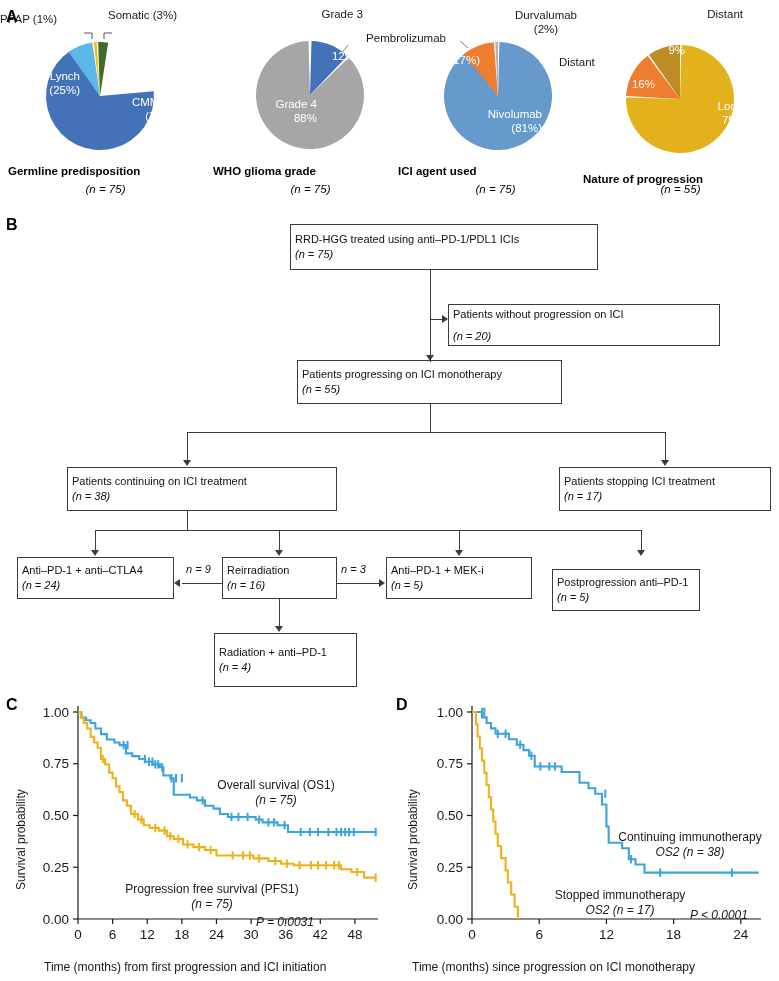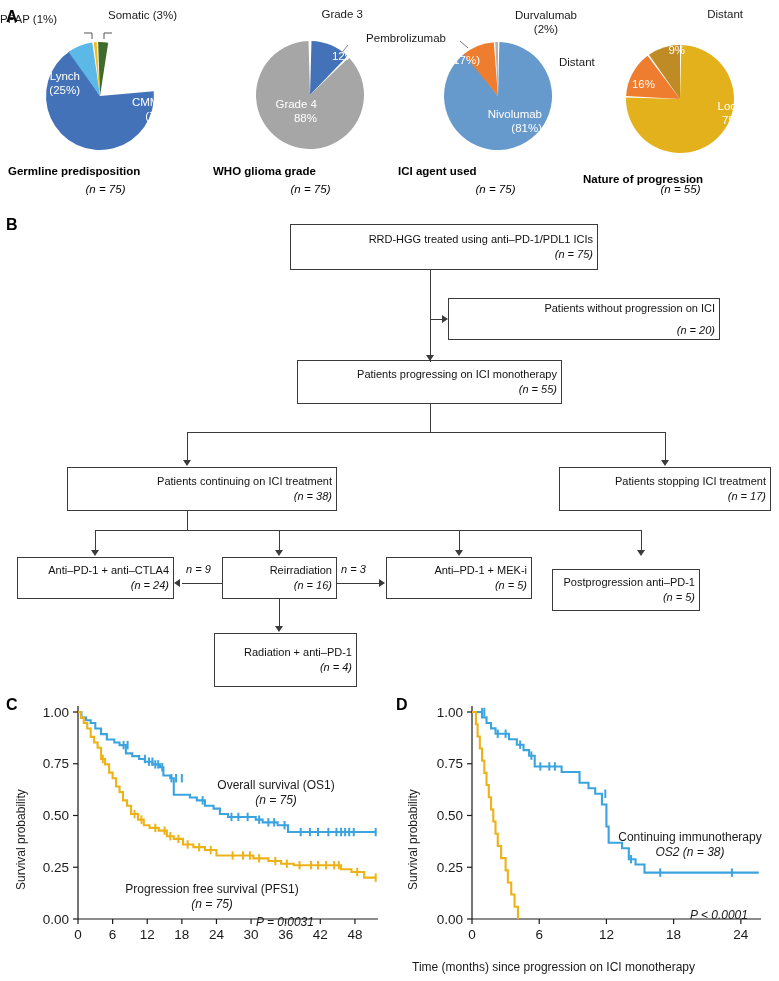--- a/index.html
+++ b/index.html
@@ -27,21 +27,21 @@
   .pie-label{
     position:absolute;font-size:11.5px;color:#1a1a1a;
     white-space:nowrap;line-height:1.2;text-align:right;
   }
   .pie-label.inner{color:#ffffff;}
   
   #panelB{position:absolute;left:0;top:212px;width:779px;height:478px;}
   .fbox{
     position:absolute;border:1.1px solid #3b3b3b;background:#fff;
     box-sizing:border-box;display:flex;flex-direction:column;
-    align-items:flex-end;justify-content:center;
+    align-items:flex-start;justify-content:center;
     font-size:11px;line-height:1.35;color:#111;text-align:center;
     padding:14px 4px;
   }
   .fbox span{display:block;white-space:nowrap;}
   .fline{position:absolute;background:#3b3b3b;}
   .fline.v{width:1.1px;}
   .fline.h{height:1.1px;}
   .arrow-d{
     position:absolute;width:0;height:0;
     border-left:4.2px solid transparent;border-right:4.2px solid transparent;
@@ -195,21 +195,21 @@
 </div>
 
 <div id="panelB">
   <span class="panel-letter" style="left:6px;top:4px;">B</span>
 
   <div class="fbox" style="left:290px;top:12px;width:308px;height:46px;">
     <span>RRD-HGG treated using anti–PD-1/PDL1 ICIs</span>
     <span class="ital">(n = 75)</span>
   </div>
 
-  <div class="fbox" style="left:448px;top:86px;width:272px;height:42px;gap:7px;">
+  <div class="fbox" style="left:448px;top:92px;width:272px;height:42px;gap:7px;">
     <span>Patients without progression on ICI</span>
     <span class="ital">(n = 20)</span>
   </div>
 
   <div class="fbox" style="left:297px;top:148px;width:265px;height:44px;">
     <span>Patients progressing on ICI monotherapy</span>
     <span class="ital">(n = 55)</span>
   </div>
 
   <div class="fbox" style="left:67px;top:255px;width:270px;height:44px;">
@@ -365,20 +365,21 @@
       <line x1="299.53846153846155" y1="170.98000000000002" x2="299.53846153846155" y2="179.38" stroke="#edb217" stroke-width="2"></line>
       <line x1="311.0769230769231" y1="170.98000000000002" x2="311.0769230769231" y2="179.38" stroke="#edb217" stroke-width="2"></line>
       <line x1="318" y1="170.98000000000002" x2="318" y2="179.38" stroke="#edb217" stroke-width="2"></line>
       <line x1="326.0769230769231" y1="170.98000000000002" x2="326.0769230769231" y2="179.38" stroke="#edb217" stroke-width="2"></line>
       <line x1="334.15384615384613" y1="170.98000000000002" x2="334.15384615384613" y2="179.38" stroke="#edb217" stroke-width="2"></line>
       <line x1="338.7692307692308" y1="170.98000000000002" x2="338.7692307692308" y2="179.38" stroke="#edb217" stroke-width="2"></line>
       <line x1="357.2307692307692" y1="177.811" x2="357.2307692307692" y2="186.21099999999998" stroke="#edb217" stroke-width="2"></line>
       <line x1="375.6923076923077" y1="183.40000000000003" x2="375.6923076923077" y2="191.8" stroke="#edb217" stroke-width="2"></line>
     </svg>
   <span class="ylab-rot" style="left:14px;top:200px;">Survival probability</span>
+  <span class="axis-title" style="left:44px;top:270px;">Time (months) from first progression and ICI initiation</span>
   <span class="km-annot" style="left:196px;top:88px;width:160px;">
     <span>Overall survival (OS1)</span><br>
     <span class="ital">(n = 75)</span>
   </span>
   <span class="km-annot" style="left:104px;top:192px;width:216px;">
     <span>Progression free survival (PFS1)</span><br>
     <span class="ital">(n = 75)</span>
   </span>
   <span class="km-p ital" style="left:256px;top:225px;">P = 0.0031</span>
 </div>
@@ -423,14 +424,18 @@
       <line x1="270.1860465116279" y1="178.43200000000002" x2="270.1860465116279" y2="186.832" stroke="#3ba3dd" stroke-width="2"></line>
       <line x1="341.87596899224803" y1="178.43200000000002" x2="341.87596899224803" y2="186.832" stroke="#3ba3dd" stroke-width="2"></line>
       <path d="M82.00 22.00 L85.92 22.00 L85.92 34.21 L87.60 34.21 L87.60 46.43 L89.84 46.43 L89.84 58.43 L92.08 58.43 L92.08 70.64 L94.32 70.64 L94.32 82.86 L96.56 82.86 L96.56 95.07 L98.80 95.07 L98.80 107.28 L101.04 107.28 L101.04 119.50 L103.28 119.50 L103.28 131.50 L105.52 131.50 L105.52 143.72 L107.76 143.72 L107.76 155.93 L111.12 155.93 L111.12 168.14 L115.60 168.14 L115.60 180.35 L117.84 180.35 L117.84 192.57 L121.21 192.57 L121.21 204.57 L124.57 204.57 L124.57 216.79 L127.93 216.79 L127.93 229.00" fill="none" stroke="#edb217" stroke-width="2.1" stroke-linejoin="miter" stroke-linecap="butt"></path>
     </svg>
   <span class="ylab-rot" style="left:16px;top:200px;">Survival probability</span>
   <span class="axis-title" style="left:22px;top:270px;">Time (months) since progression on ICI monotherapy</span>
   <span class="km-annot" style="left:212px;top:140px;width:176px;">
     <span>Continuing immunotherapy</span><br>
     <span class="ital">OS2 (n = 38)</span>
   </span>
+  <span class="km-annot" style="left:140px;top:198px;width:180px;">
+    <span>Stopped immunotherapy</span><br>
+    <span class="ital">OS2 (n = 17)</span>
+  </span>
   <span class="km-p ital" style="left:300px;top:218px;">P &lt; 0.0001</span>
 </div>
 
 </body></html>

